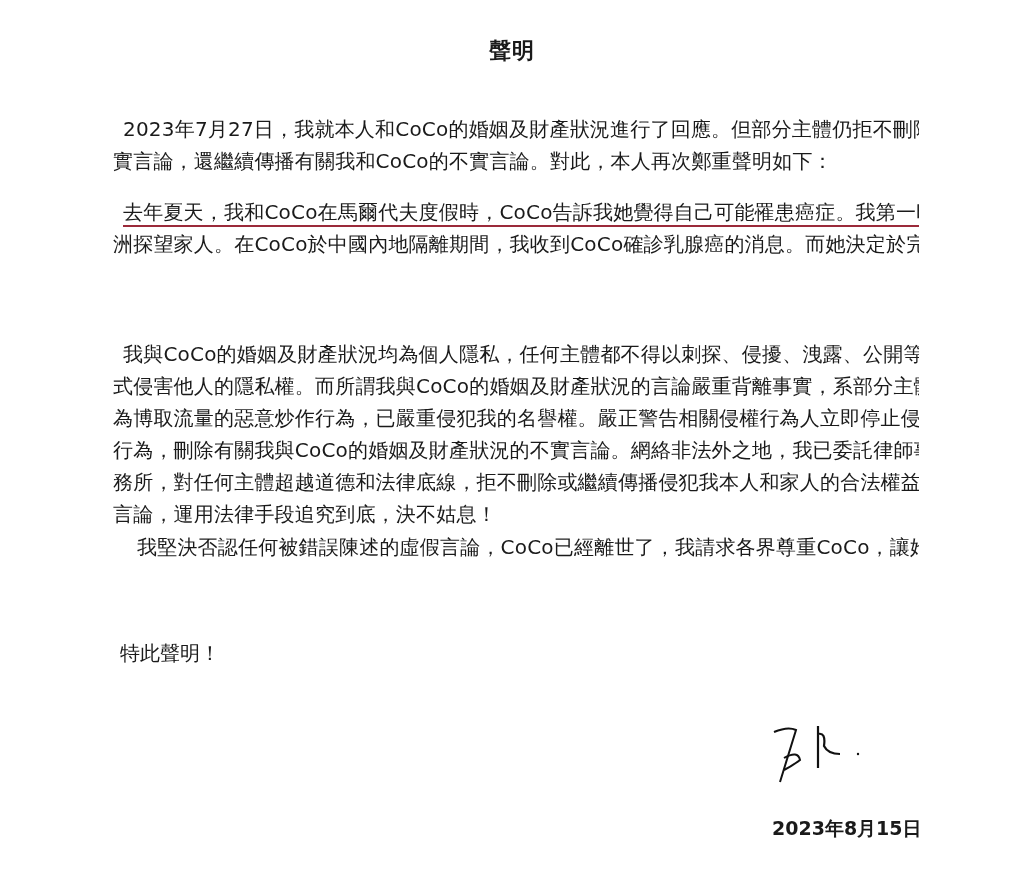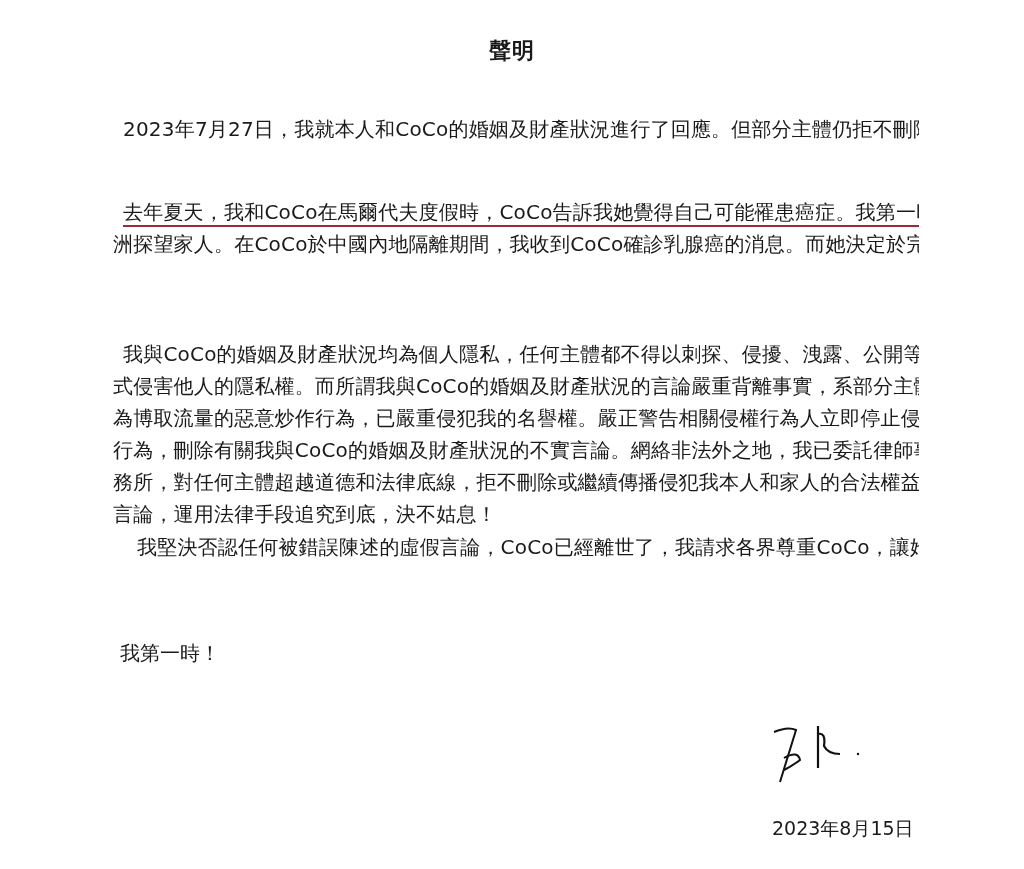--- a/index.html
+++ b/index.html
@@ -19,51 +19,52 @@
     position: absolute; left: 113px; width: 806px;
     font-size: 20px; line-height: 32px; letter-spacing: 0.2px;
     text-align: justify;
   }
   .para .line { display: block; white-space: nowrap; overflow: hidden; }
   .indent { padding-left: 10px; }
   .indent2 { padding-left: 24px; }
   .ul { border-bottom: 2px solid #9b2a3a; padding-bottom: 1px; }
   .closing { position: absolute; left: 120px; top: 640px; font-size: 20px; }
   .signature { position: absolute; left: 768px; top: 720px; width: 100px; height: 70px; }
-  .date { position: absolute; left: 772px; top: 816px; font-size: 19px; }
+  .date { position: absolute; left: 772px; top: 816px; font-size: 19px; font-weight: bold; }
 </style>
 </head>
 <body>
 
 <div class="doc">
   <div class="title">聲明</div>
 
   <div class="para" style="top:113px;">
     <span class="line indent">2023年7月27日，我就本人和CoCo的婚姻及財產狀況進行了回應。但部分主體仍拒不刪除不</span>
+    <span class="line">實言論，還繼續傳播有關我和CoCo的不實言論。對此，本人再次鄭重聲明如下：</span>
   </div>
 
   <div class="para" style="top:196px;">
     <span class="line indent"><span class="ul">去年夏天，我和CoCo在馬爾代夫度假時，CoCo告訴我她覺得自己可能罹患癌症。我第一時</span></span>
     <span class="line">洲探望家人。在CoCo於中國內地隔離期間，我收到CoCo確診乳腺癌的消息。而她決定於完</span>
   </div>
 
   <div class="para" style="top:338px;">
     <span class="line indent">我與CoCo的婚姻及財產狀況均為個人隱私，任何主體都不得以刺探、侵擾、洩露、公開等方</span>
     <span class="line">式侵害他人的隱私權。而所謂我與CoCo的婚姻及財產狀況的言論嚴重背離事實，系部分主體</span>
     <span class="line">為博取流量的惡意炒作行為，已嚴重侵犯我的名譽權。嚴正警告相關侵權行為人立即停止侵權</span>
     <span class="line">行為，刪除有關我與CoCo的婚姻及財產狀況的不實言論。網絡非法外之地，我已委託律師事</span>
     <span class="line">務所，對任何主體超越道德和法律底線，拒不刪除或繼續傳播侵犯我本人和家人的合法權益的</span>
     <span class="line">言論，運用法律手段追究到底，決不姑息！</span>
   </div>
 
   <div class="para" style="top:531px;">
     <span class="line indent2">我堅決否認任何被錯誤陳述的虛假言論，CoCo已經離世了，我請求各界尊重CoCo，讓她得</span>
   </div>
 
-  <div class="closing">我第一時！</div>
+  <div class="closing">特此聲明！</div>
 
   <svg class="signature" viewBox="0 0 100 70">
     <path d="M6 12 Q20 6 28 10 L12 62" stroke="#111" stroke-width="2" fill="none"></path>
     <path d="M16 38 Q30 30 32 40 Q24 46 16 50" stroke="#111" stroke-width="2" fill="none"></path>
     <path d="M50 6 L50 48 M50 14 Q58 12 56 26 Q60 34 72 34" stroke="#111" stroke-width="2.2" fill="none"></path>
     <circle cx="90" cy="34" r="1.2" fill="#111"></circle>
   </svg>
 
   <div class="date">2023年8月15日</div>
 </div>

